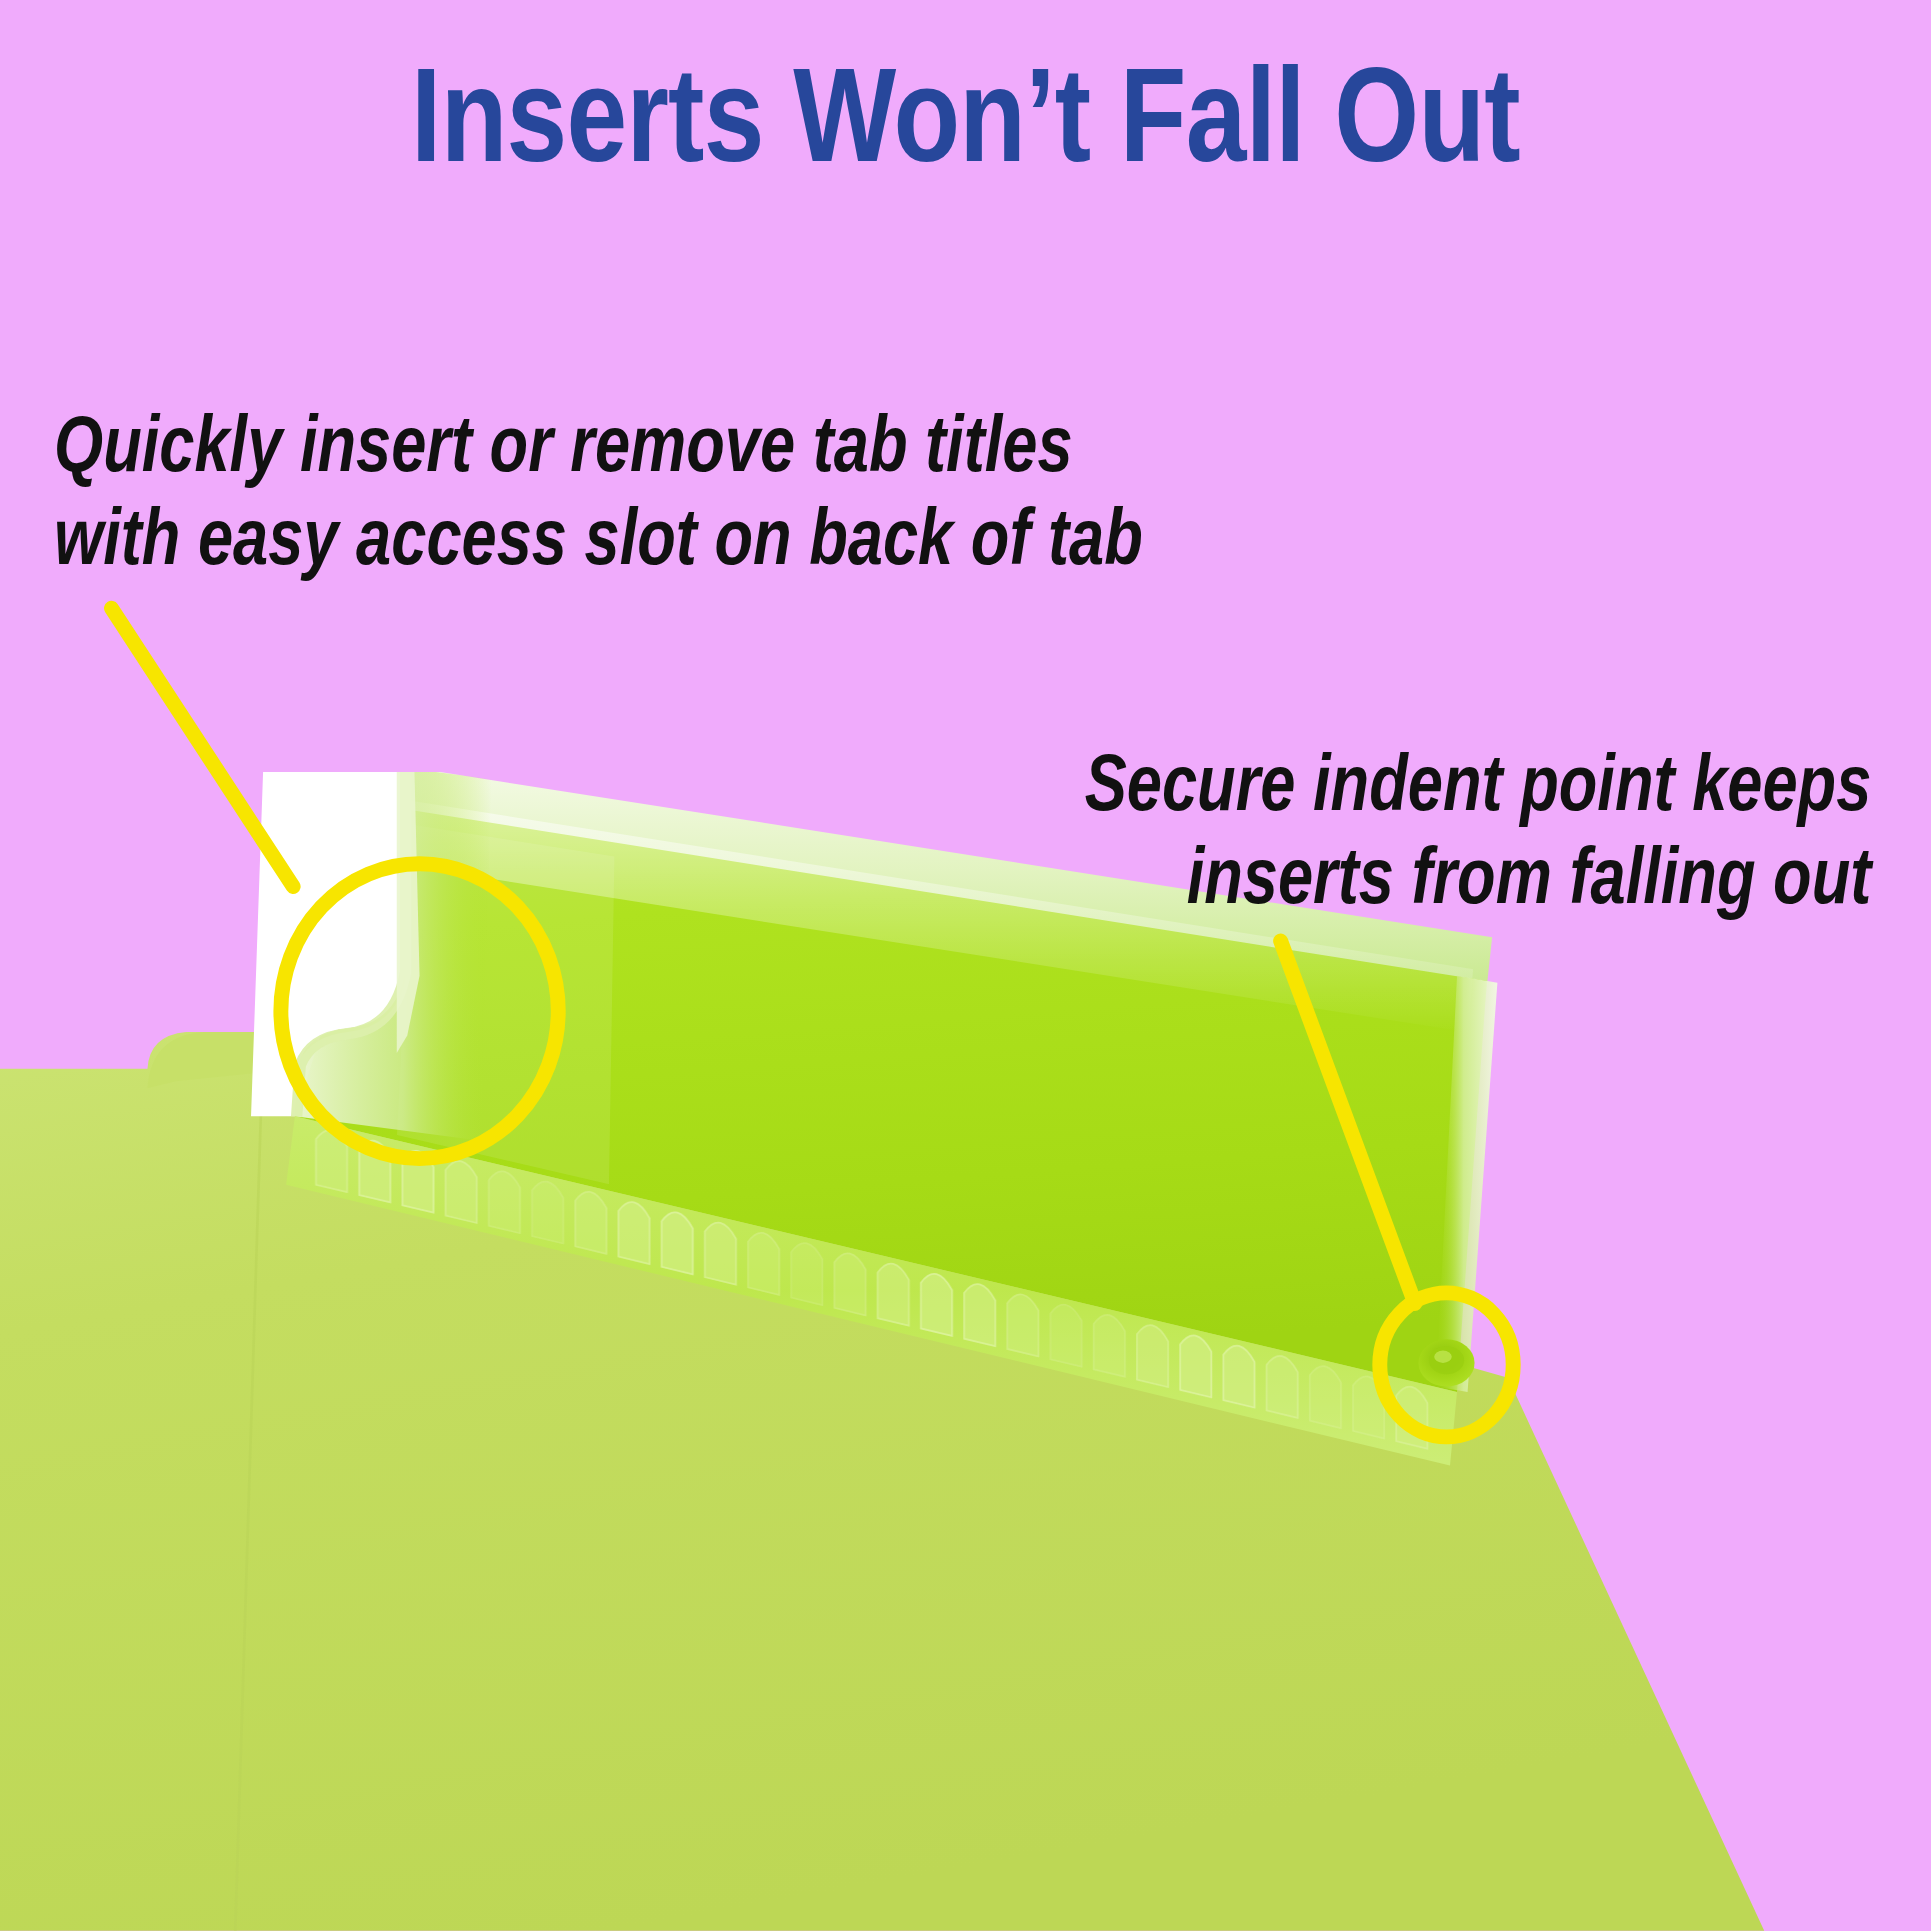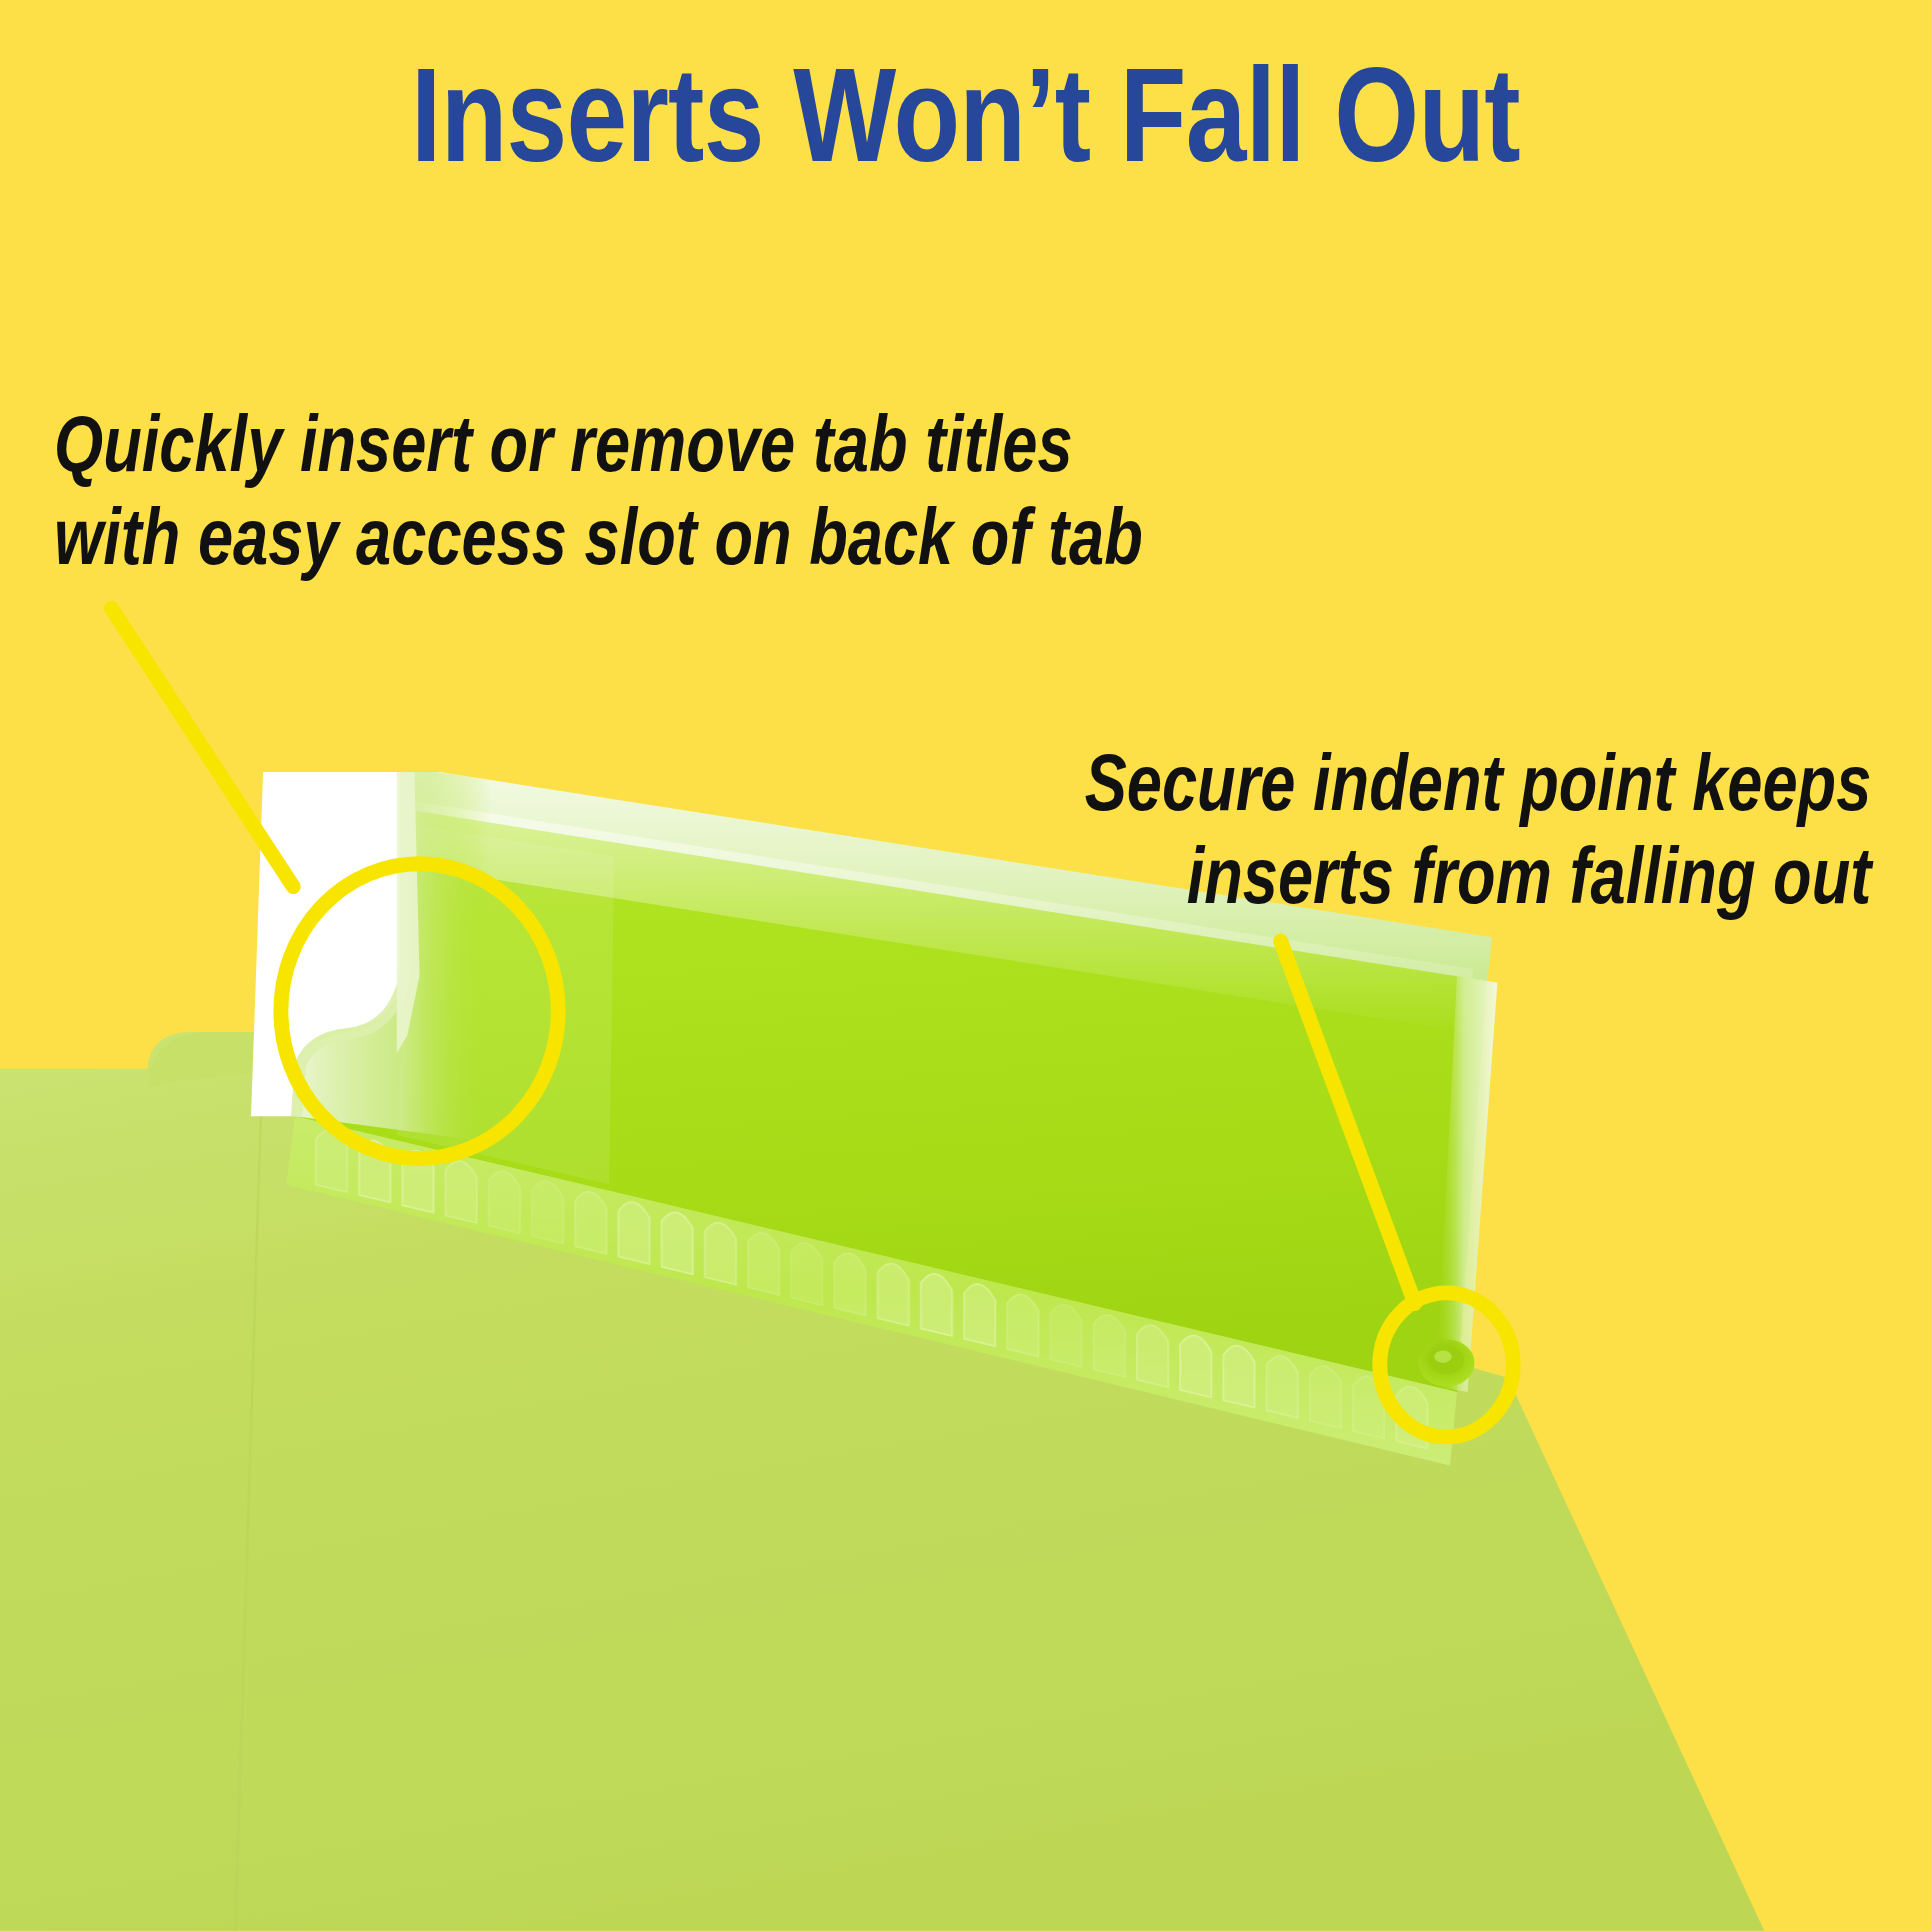--- a/index.html
+++ b/index.html
@@ -3,21 +3,21 @@
 <meta charset="utf-8">
 <style>
   html,body{margin:0;padding:0;}
   body{
     width:1931px;height:1931px;
     background:#ffffff;
     font-family:"Liberation Sans",sans-serif;
     overflow:hidden;
     position:relative;
   }
-  #stage{position:absolute;left:0;top:0;width:1931px;height:1931px;overflow:hidden;background:#fde047;}
+  #stage{position:absolute;left:0;top:0;width:1931px;height:1931px;overflow:hidden;background:#f0abfc;}
 
   
   #title{
     position:absolute;left:0;top:46px;width:1931px;
     text-align:center;
     font-weight:700;
     font-size:133px;
     line-height:1.05;
     letter-spacing:-0.9px;
     color:#27479B;

